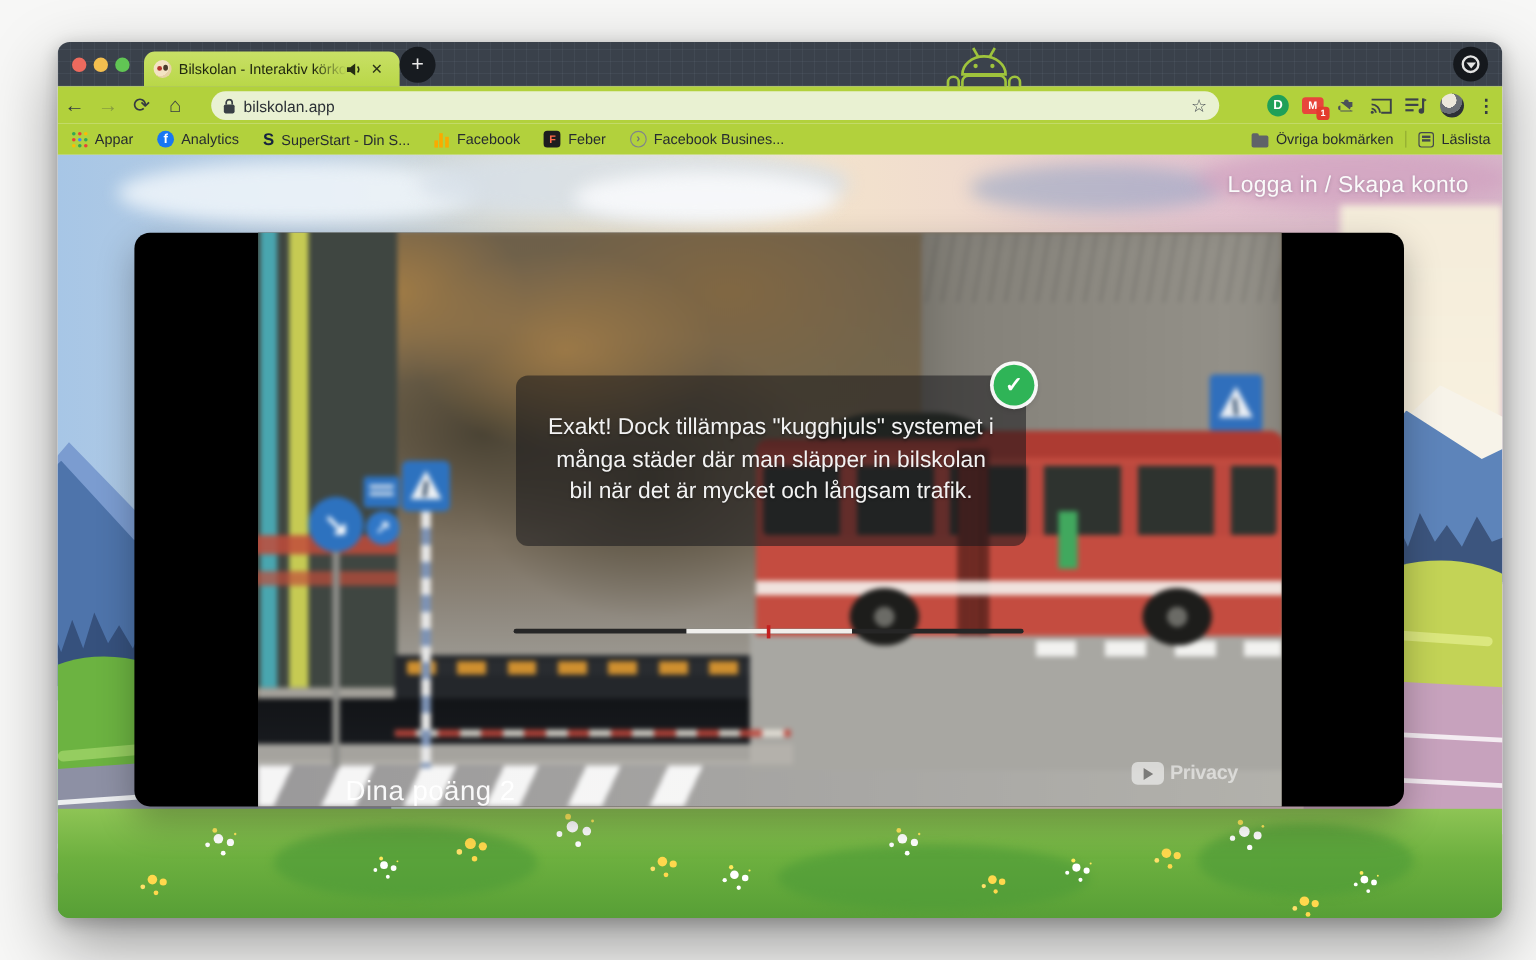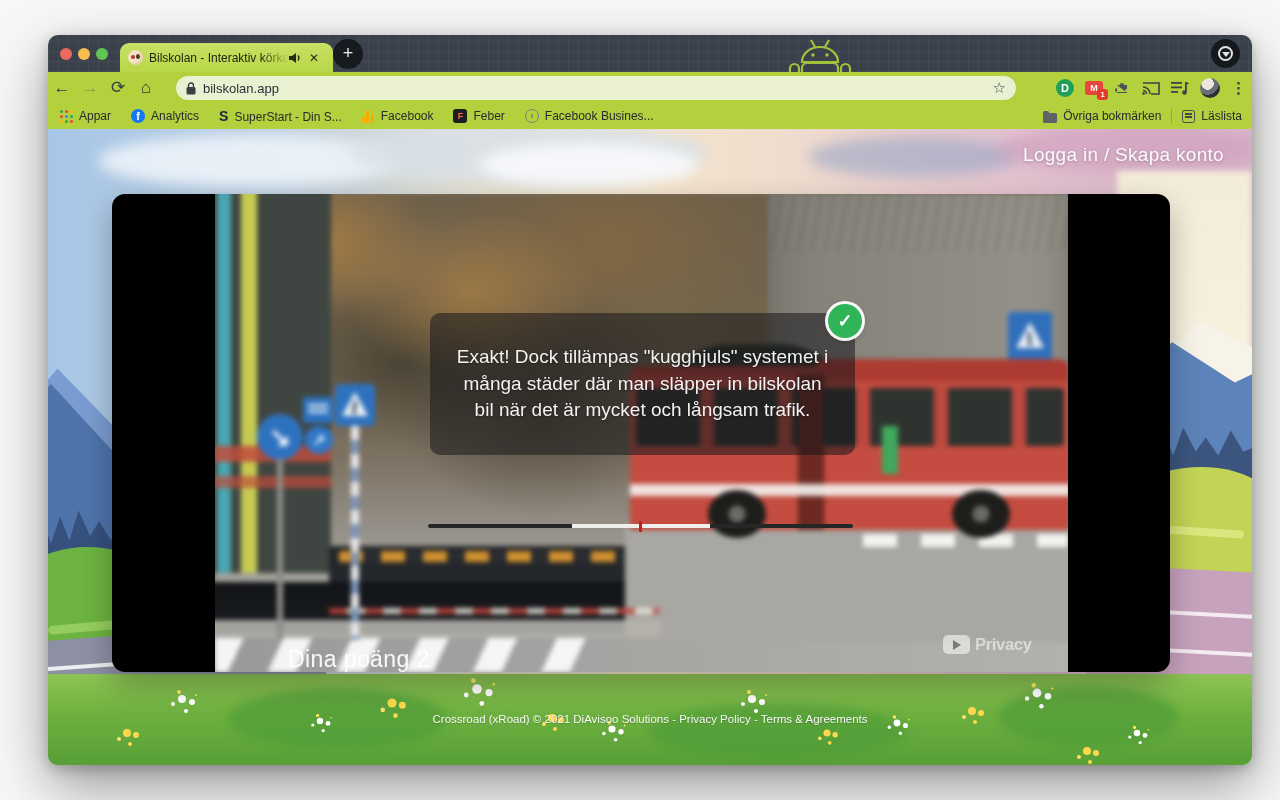--- a/index.html
+++ b/index.html
@@ -433,15 +433,14 @@
         <div class="check">✓</div>
 
         <div class="score">Dina poäng 2</div>
         <div class="yt">
           <span class="yt-badge"></span>
           <span class="yt-text">Privacy</span>
         </div>
       </div>
     </div>
 
-    <div class="footer">Crossroad (xRoad) © 2021 DiAvisoo Solutions - Privacy Policy - Terms &amp; Agreements</div>
   </div>
 </div>
 
 </body></html>

